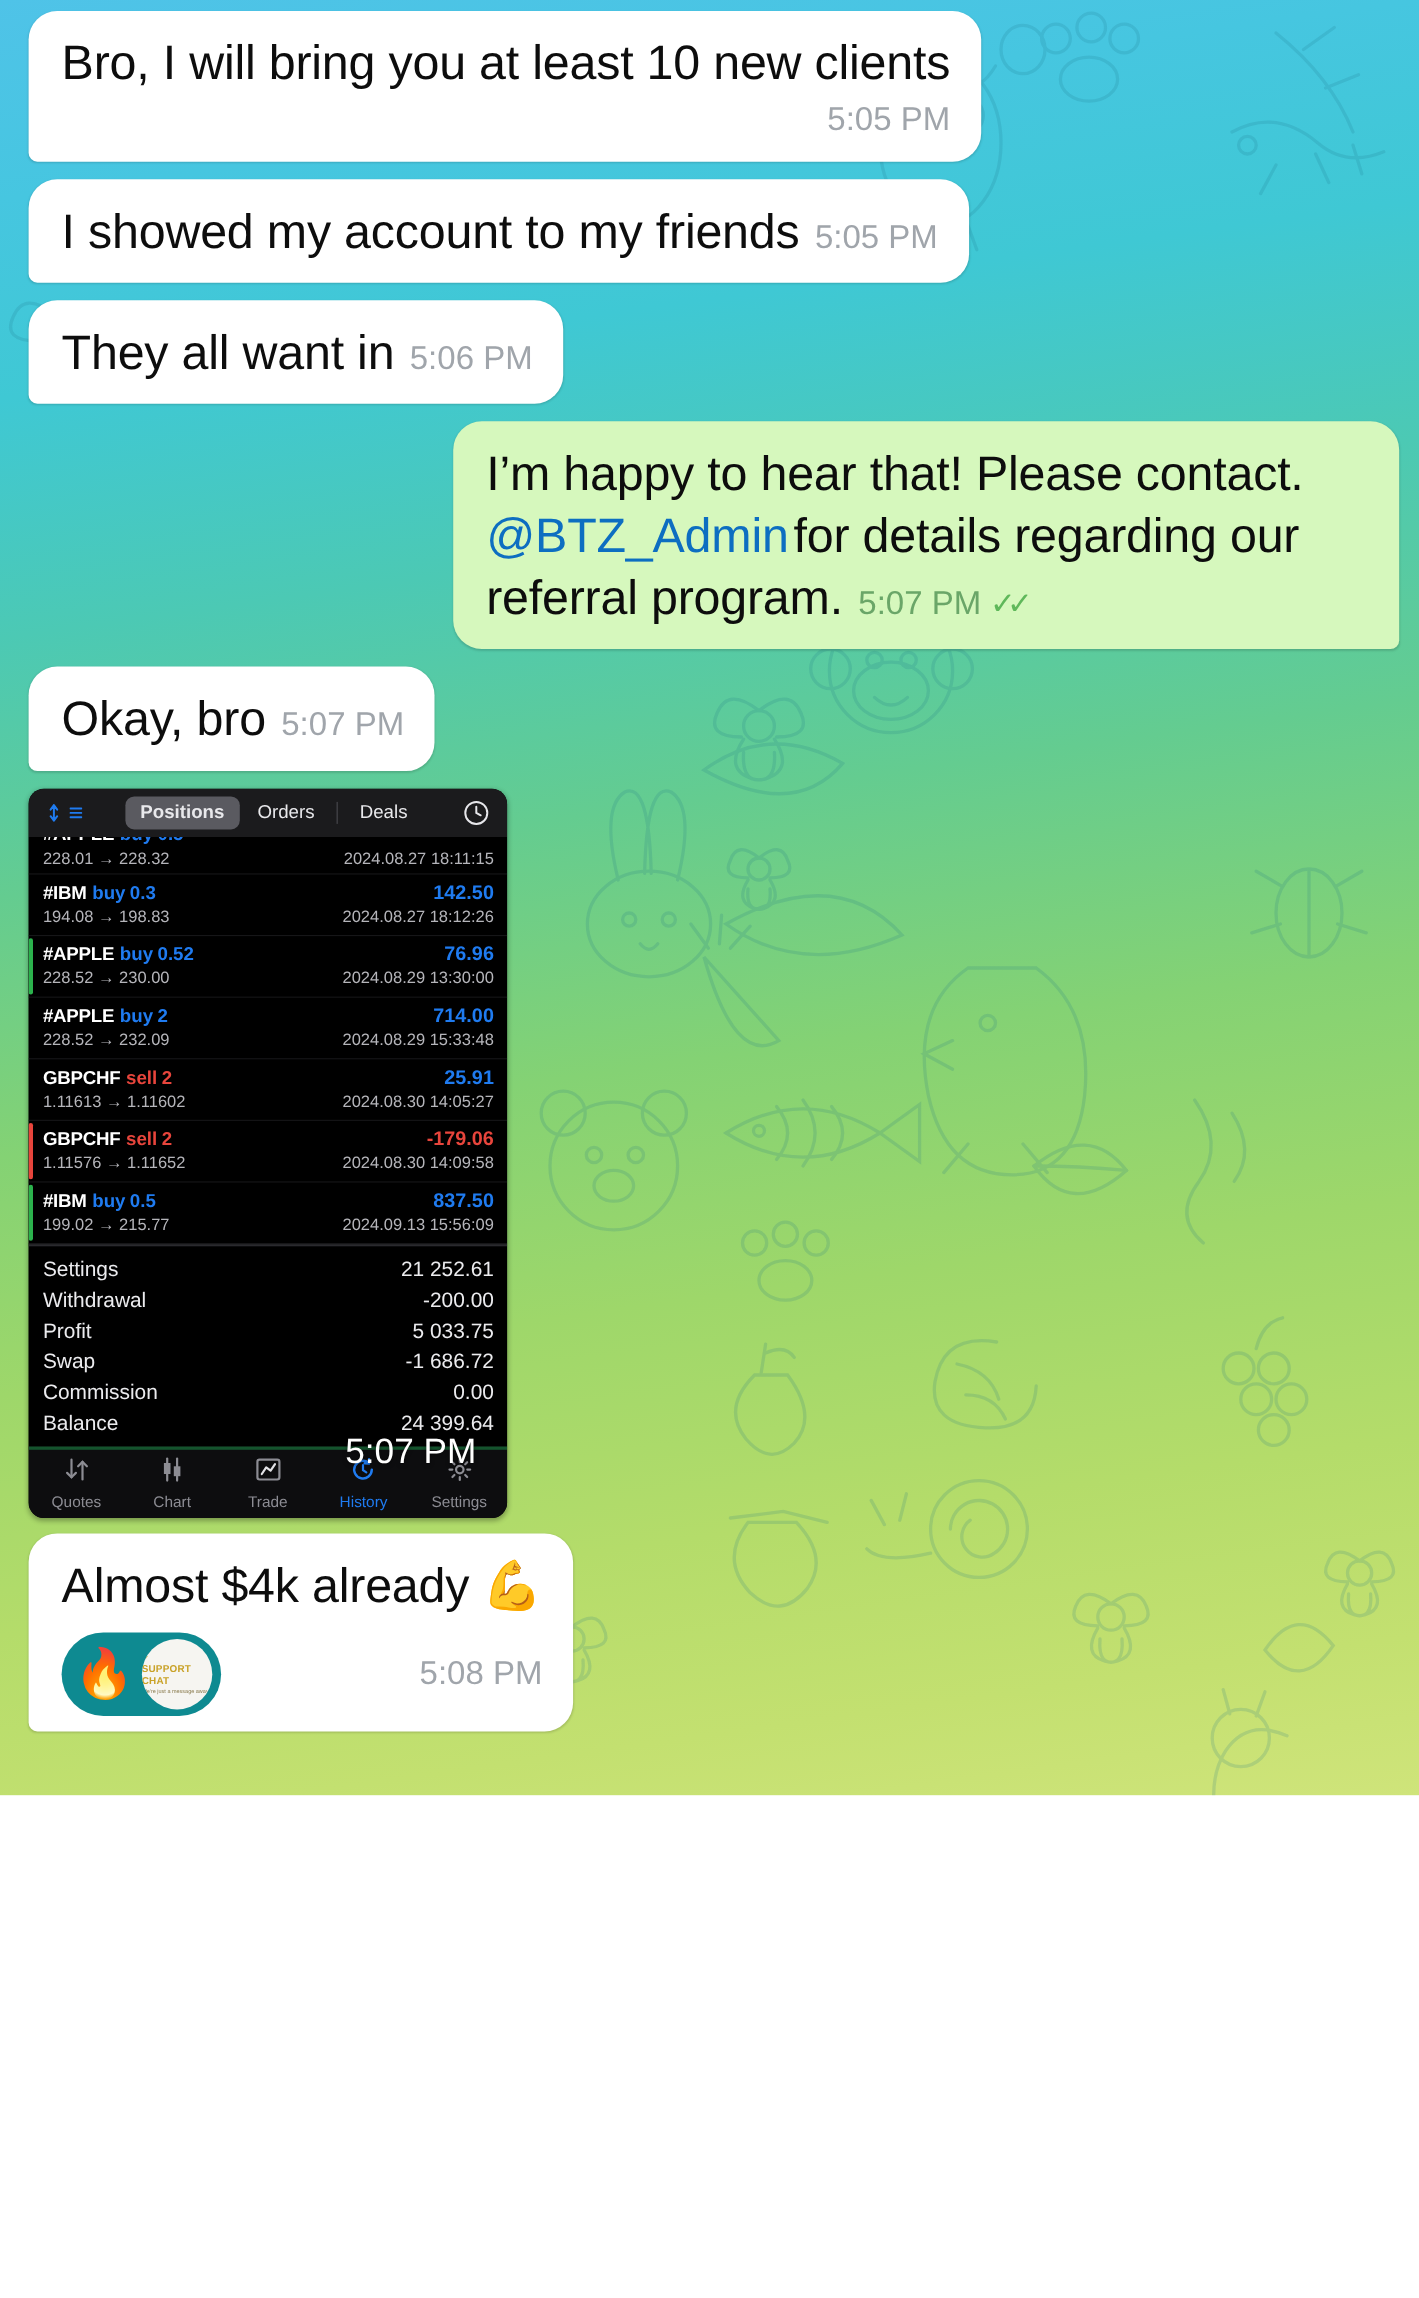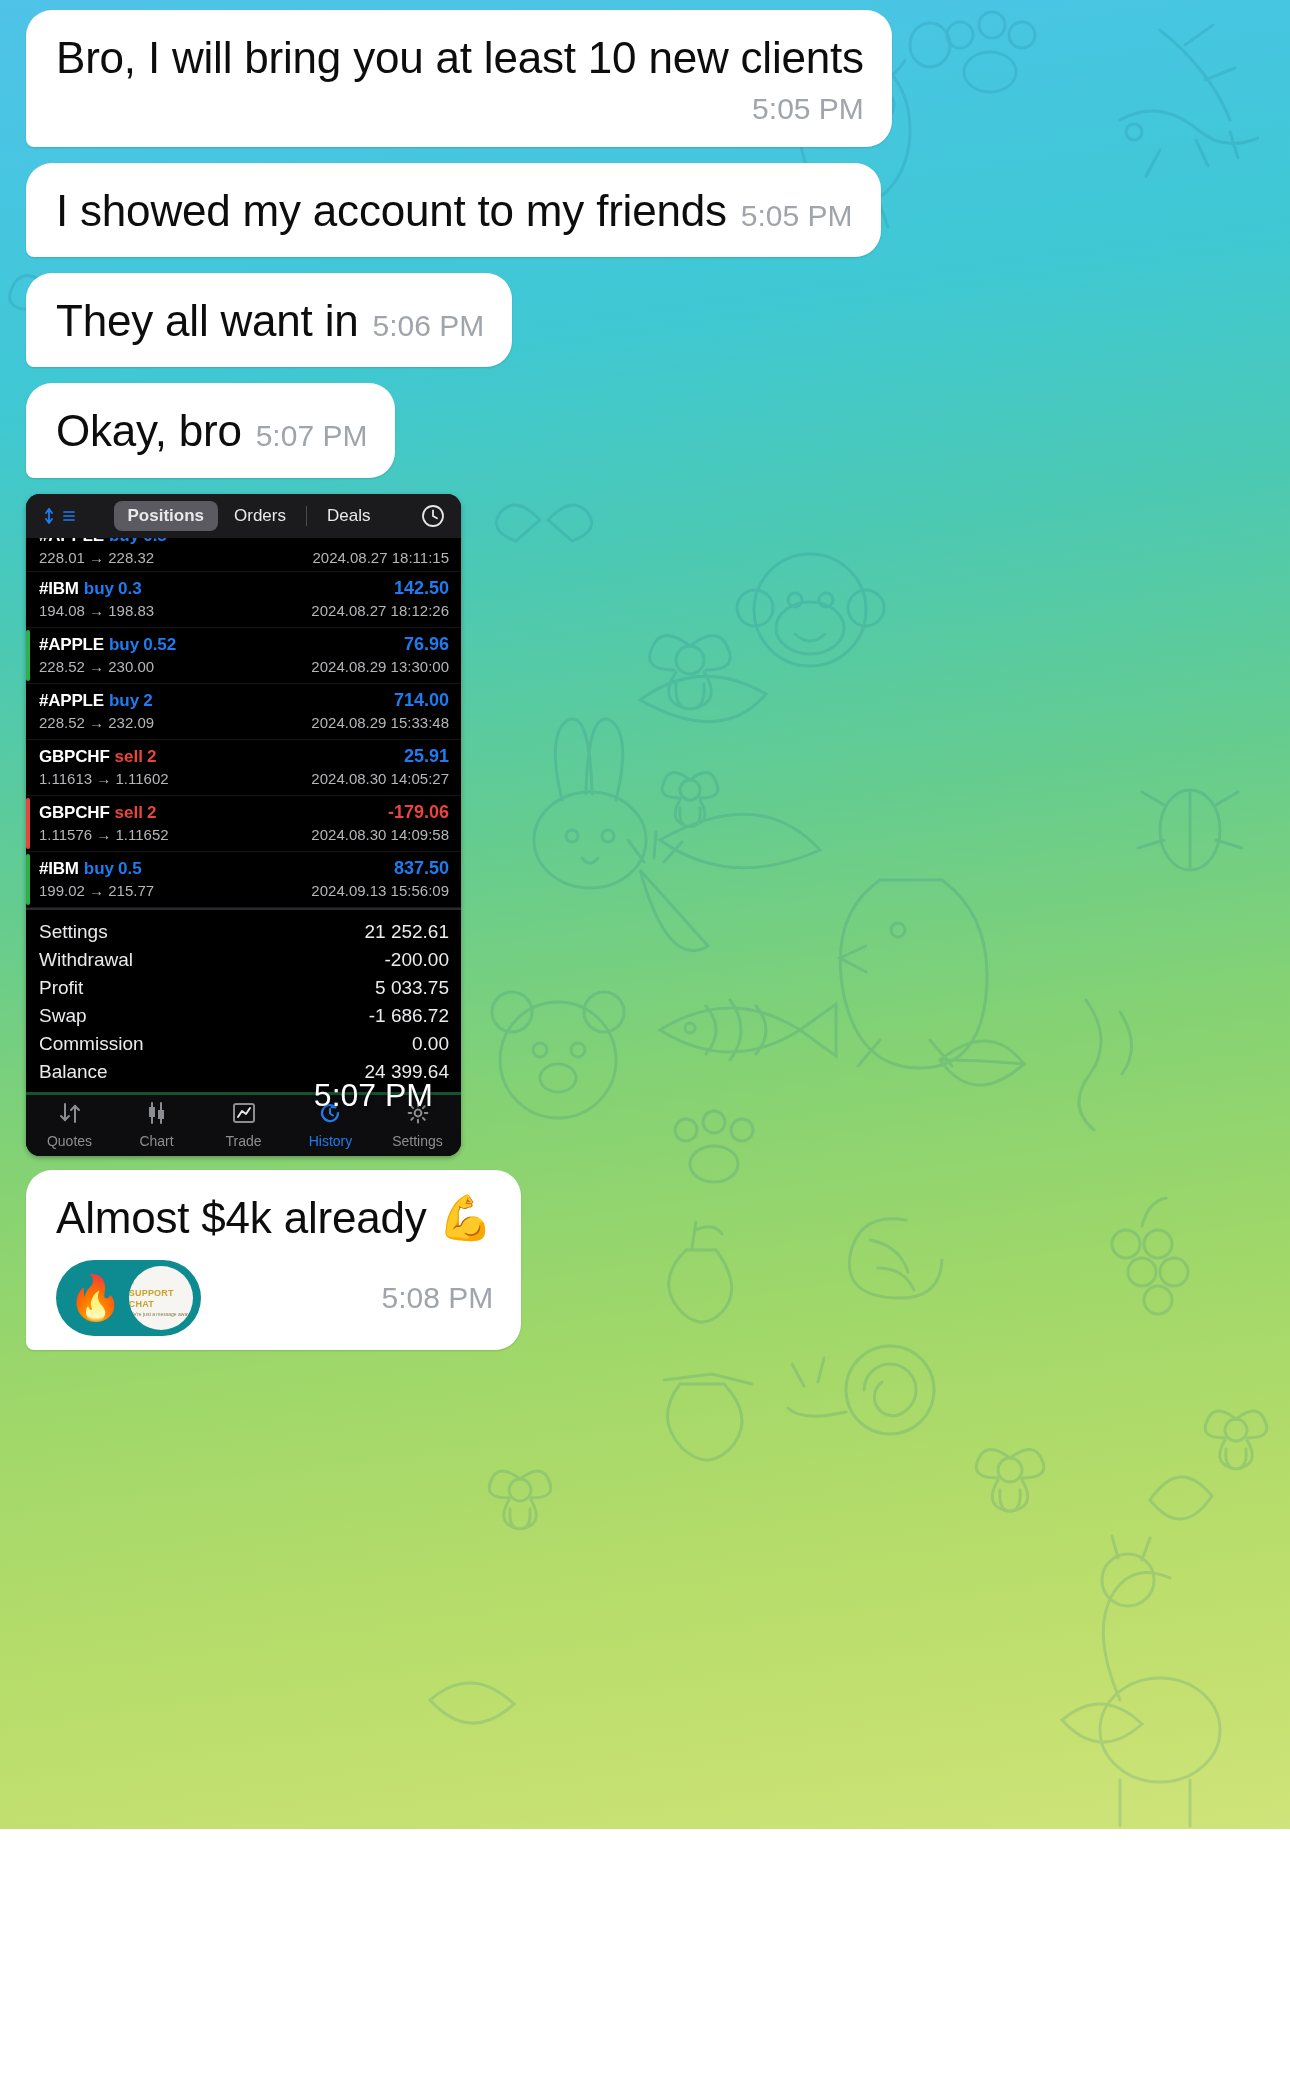--- a/index.html
+++ b/index.html
@@ -8,21 +8,21 @@
     width: 1290px;
     height: 2089px;
     overflow: hidden;
     font-family: "Liberation Sans", sans-serif;
   }
 
   
   .chat-root {
     position: relative;
     width: 1290px;
-    height: 1829px;
+    height: 1632px;
     background:
       linear-gradient(172deg,
         #4fc3e8 0%,
         #46c6e0 10%,
         #3fc8d4 20%,
         #4cc9b4 32%,
         #64cc90 45%,
         #84d274 58%,
         #9ed76a 70%,
         #b4dc6a 82%,
@@ -395,20 +395,27 @@
         <span class="btext">I showed my account to my friends</span><span class="time">5:05 PM</span>
       </div>
     </div>
 
     <div class="row in">
       <div class="bubble in">
         <span class="btext">They all want in</span><span class="time">5:06 PM</span>
       </div>
     </div>
 
+    <div class="row out">
+      <div class="bubble out" style="max-width:860px">
+        <span class="btext">I’m happy to hear that! Please contact.</span>
+        <span class="btext mention">@BTZ_Admin</span>
+        <span class="btext">for details regarding our referral program.</span><span class="time out">5:07 PM</span><span class="ticks">✓✓</span>
+      </div>
+    </div>
 
     <div class="row in">
       <div class="bubble in">
         <span class="btext">Okay, bro</span><span class="time">5:07 PM</span>
       </div>
     </div>
 
     <div class="row in panel-row">
       <div class="mt5">
 

